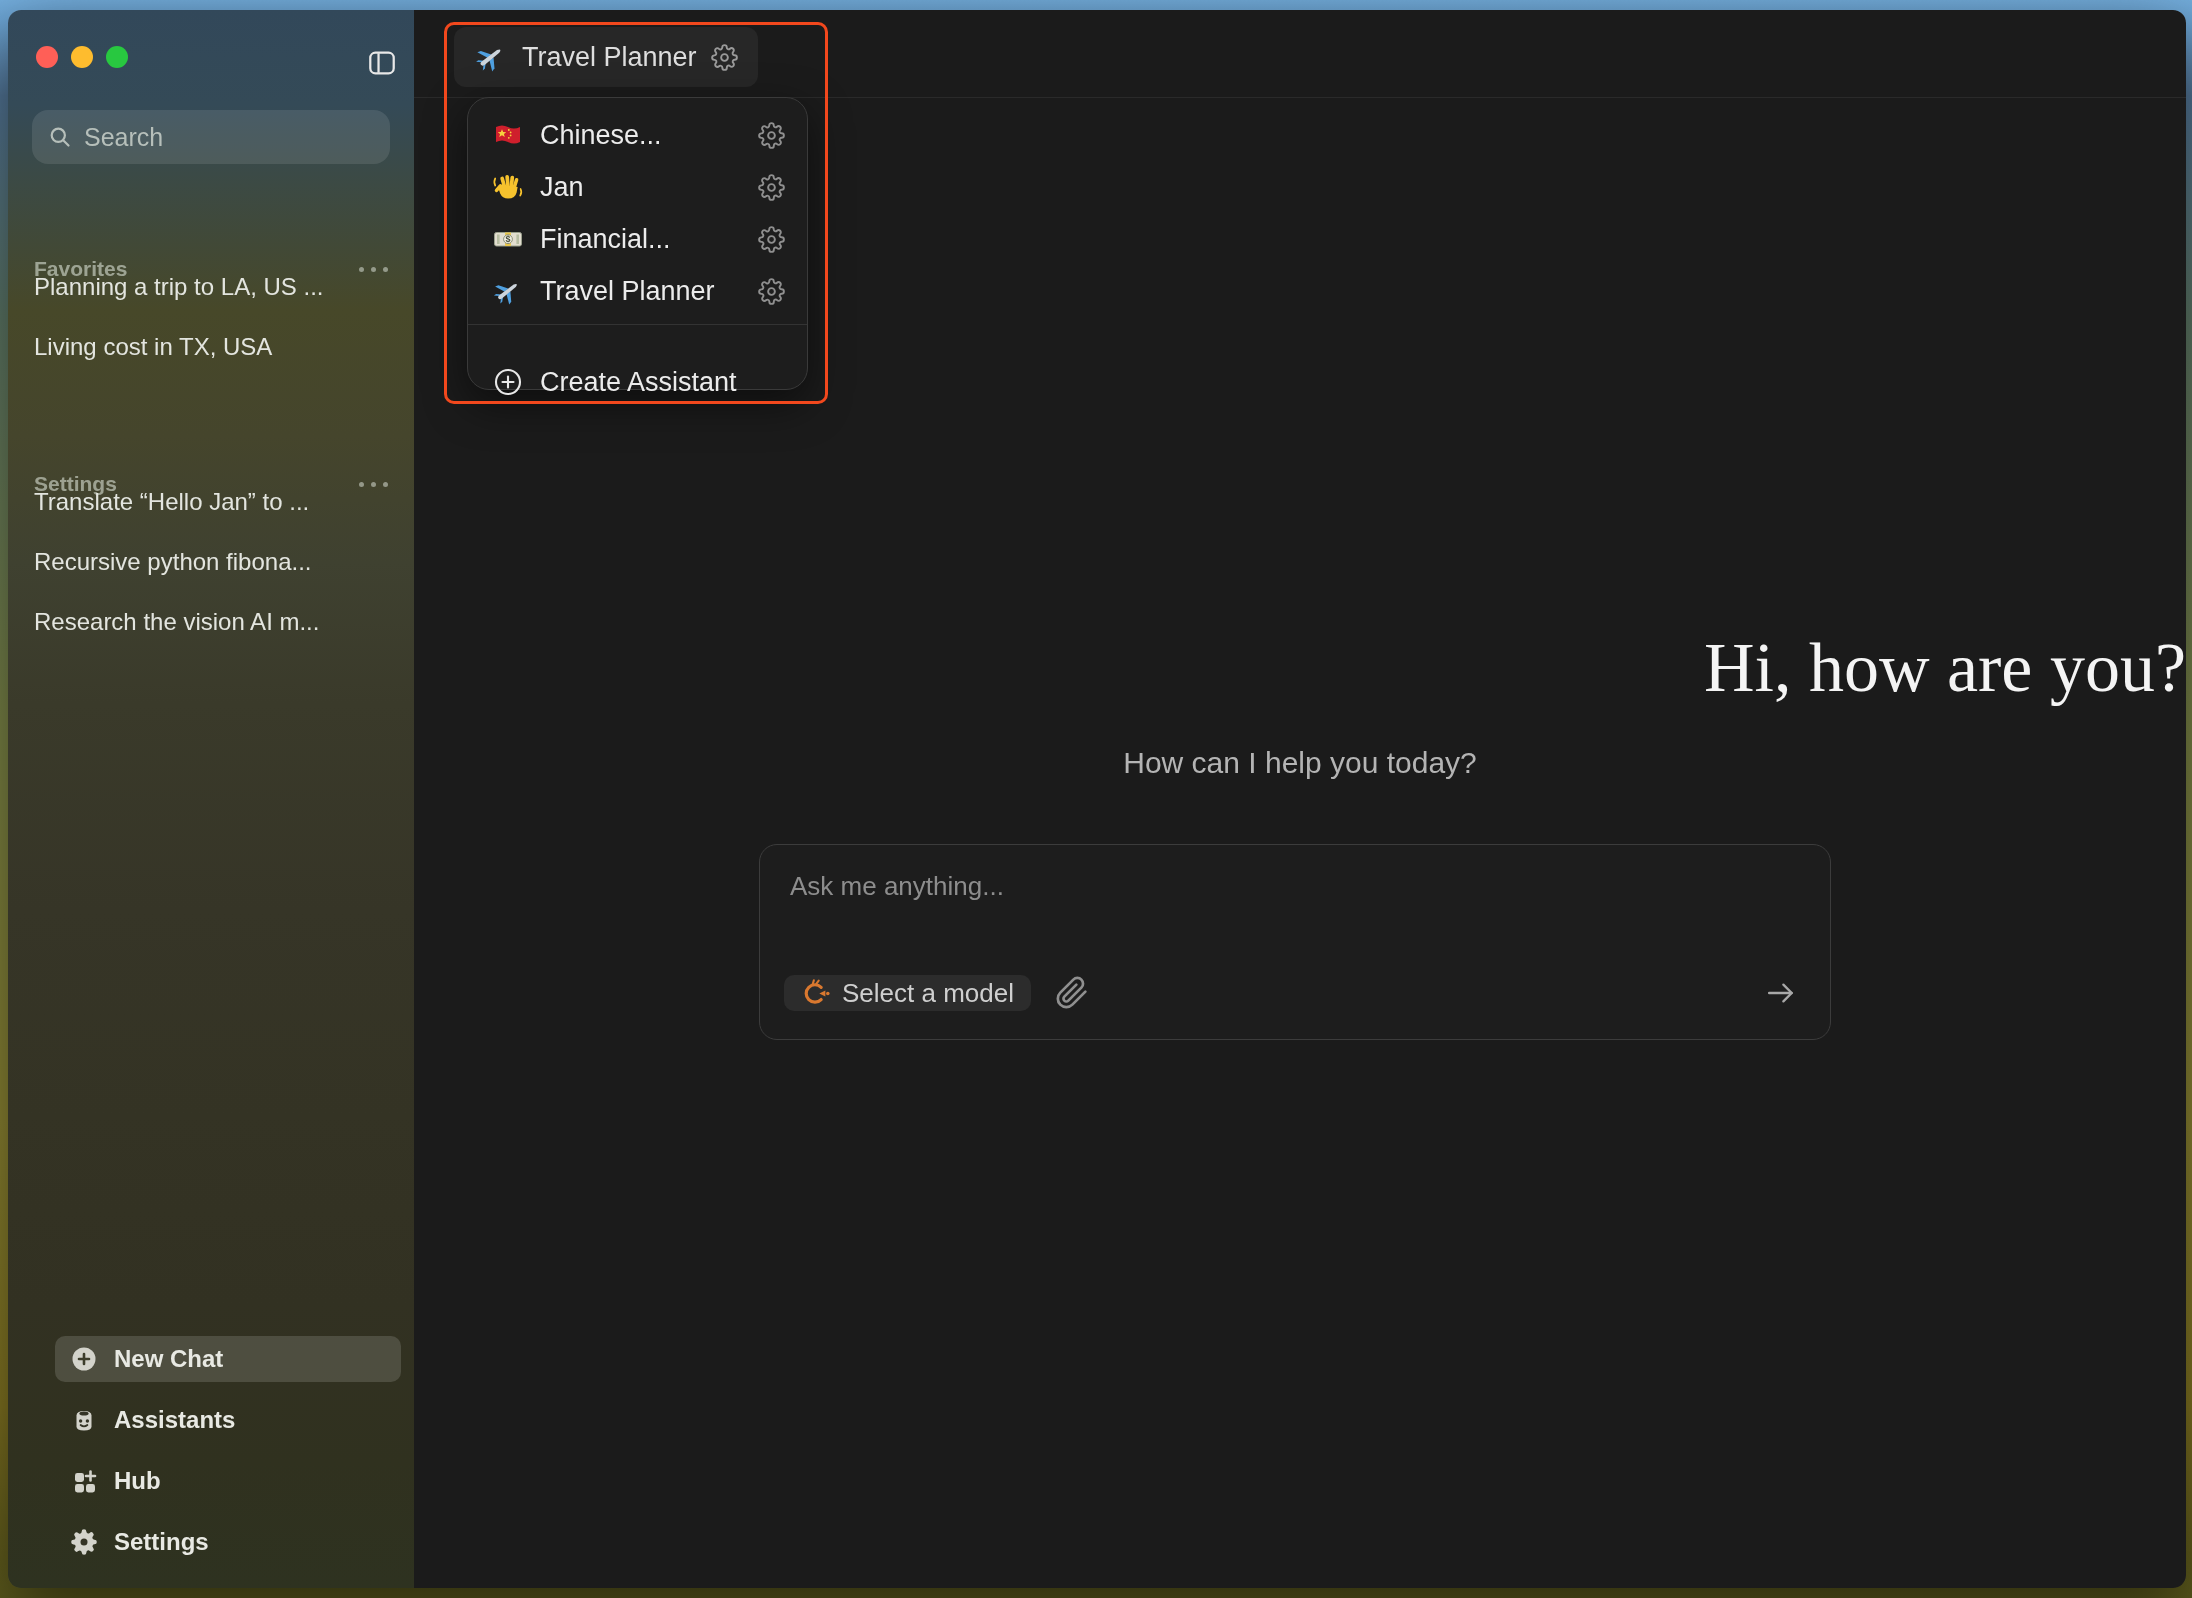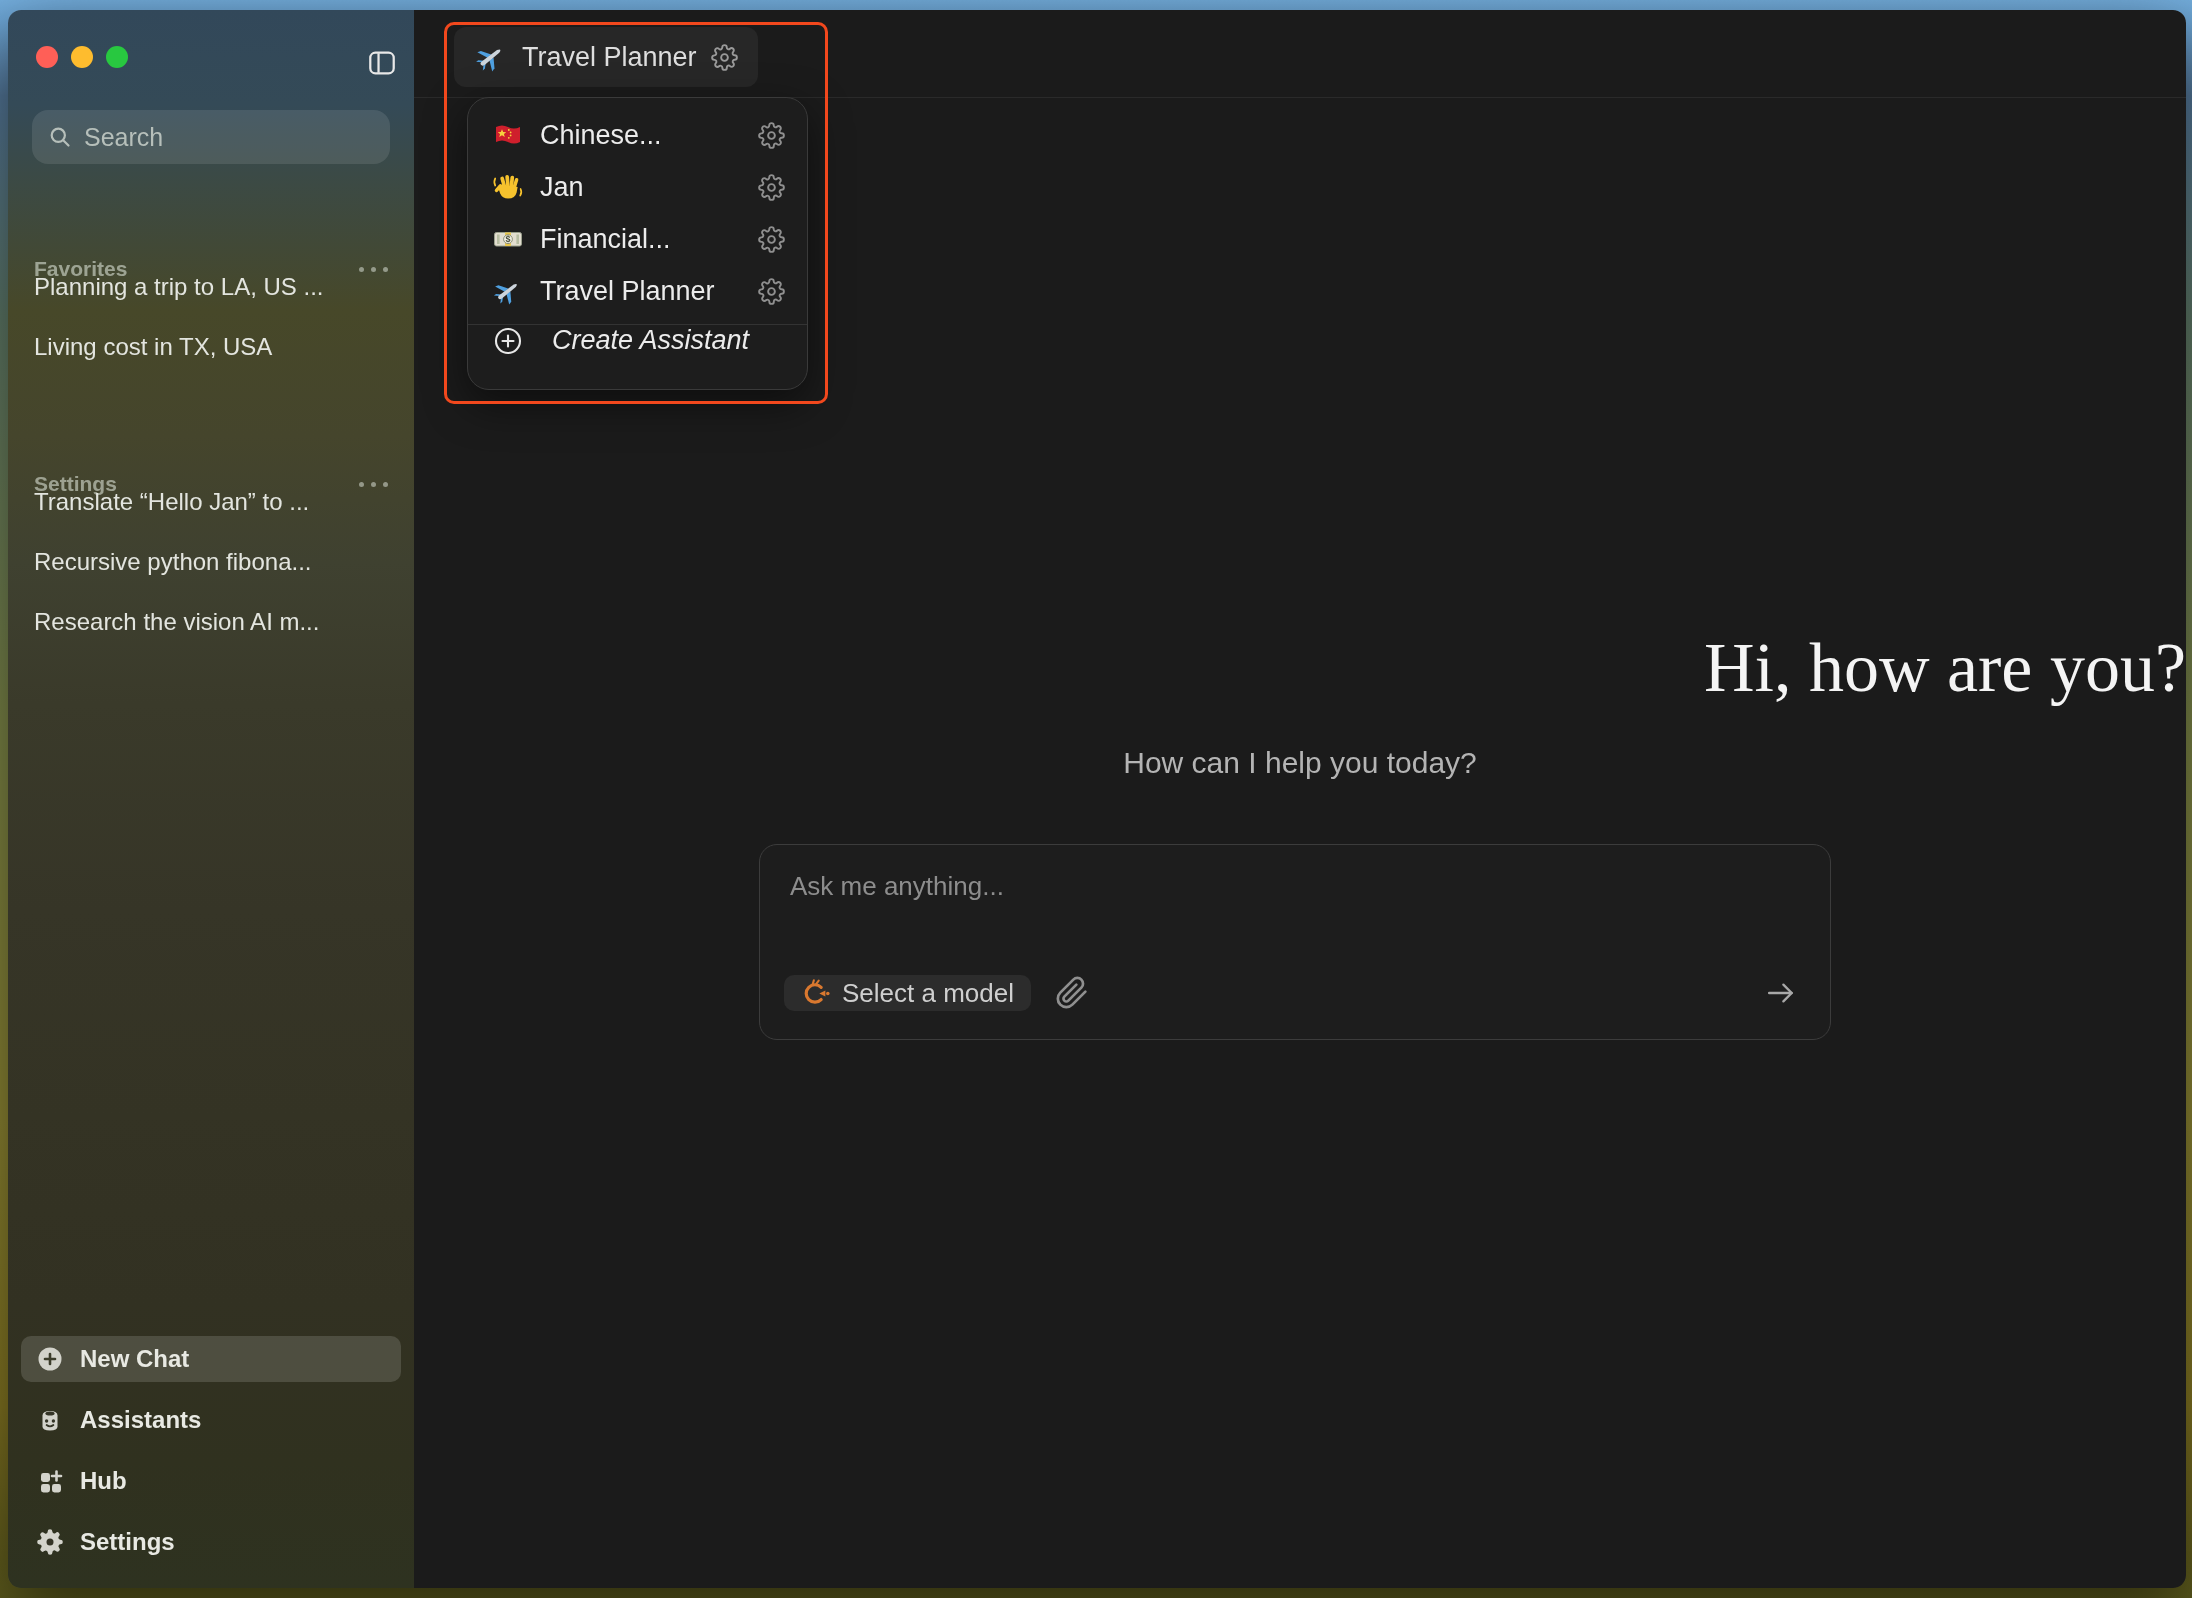--- a/index.html
+++ b/index.html
@@ -45,21 +45,21 @@
   .dots { display:flex; gap:7px; cursor:pointer; }
   .dots i { width:5px; height:5px; border-radius:50%; background:rgba(230,235,228,.5); }
   .chat-list { position:absolute; left:0; width:100%; }
   .chat-item {
     height:60px; display:flex; align-items:center; padding:0 26px;
     font-size:24px; color:#e3e5df; white-space:nowrap; overflow:hidden; cursor:pointer;
   }
   .nav { position:absolute; left:13px; right:13px; bottom:23px; display:flex; flex-direction:column; gap:15px; }
   .nav-row {
     height:46px; border-radius:10px; display:flex; align-items:center;
-    padding:0 15px; gap:16px; cursor:pointer;
+    padding:0 15px; gap:16px; cursor:pointer;margin-left:34px;
   }
   .nav-row.active { background:rgba(255,255,255,.14); }
   .nav-row .nav-label { font-size:24px; font-weight:600; color:#e8e9e3; }
   .nav-icon { width:28px; height:28px; flex:0 0 28px; }
   
   .main { position:relative; flex:1; background:#1b1b1b; }
   .main-header {
     position:absolute; left:0; top:0; width:100%; height:88px;
     border-bottom:1px solid #2a2a2a; z-index:2;
   }
@@ -79,21 +79,21 @@
     position:absolute; left:53px; top:87px; width:341px; height:293px;
     background:#1d1d1d; border:1px solid #3a3a3a; border-radius:22px;
     box-shadow:0 14px 40px rgba(0,0,0,.5); z-index:4; padding-top:11px;
   }
   .menu-item {
     height:52px; display:flex; align-items:center; padding:0 22px 0 24px; gap:16px; cursor:pointer;
   }
   .menu-item .mi-label { font-size:27px; color:#ececec; flex:1; }
   .mi-emoji { width:32px; height:32px; flex:0 0 32px; }
   .menu-sep { height:1px; background:#333; margin-top:7px; }
-  .menu-create { height:73px; display:flex; align-items:flex-start; padding:0 24px; gap:28px; cursor:pointer;font-style:italic; }
+  .menu-create { height:73px; display:flex; align-items:flex-end; padding:0 24px; gap:16px; cursor:pointer; }
   .menu-create .mc-label { font-size:27px; color:#ececec; }
   
   .greeting {
     position:absolute; top:618px; left:0; width:100%; text-align:right;
     font-family:"Liberation Serif", serif; font-size:70px; font-weight:500; color:#f4f4f4;
   }
   .subtitle {
     position:absolute; top:736px; left:0; width:100%; text-align:center;
     font-size:30px; color:#b4b4b4;
   }

